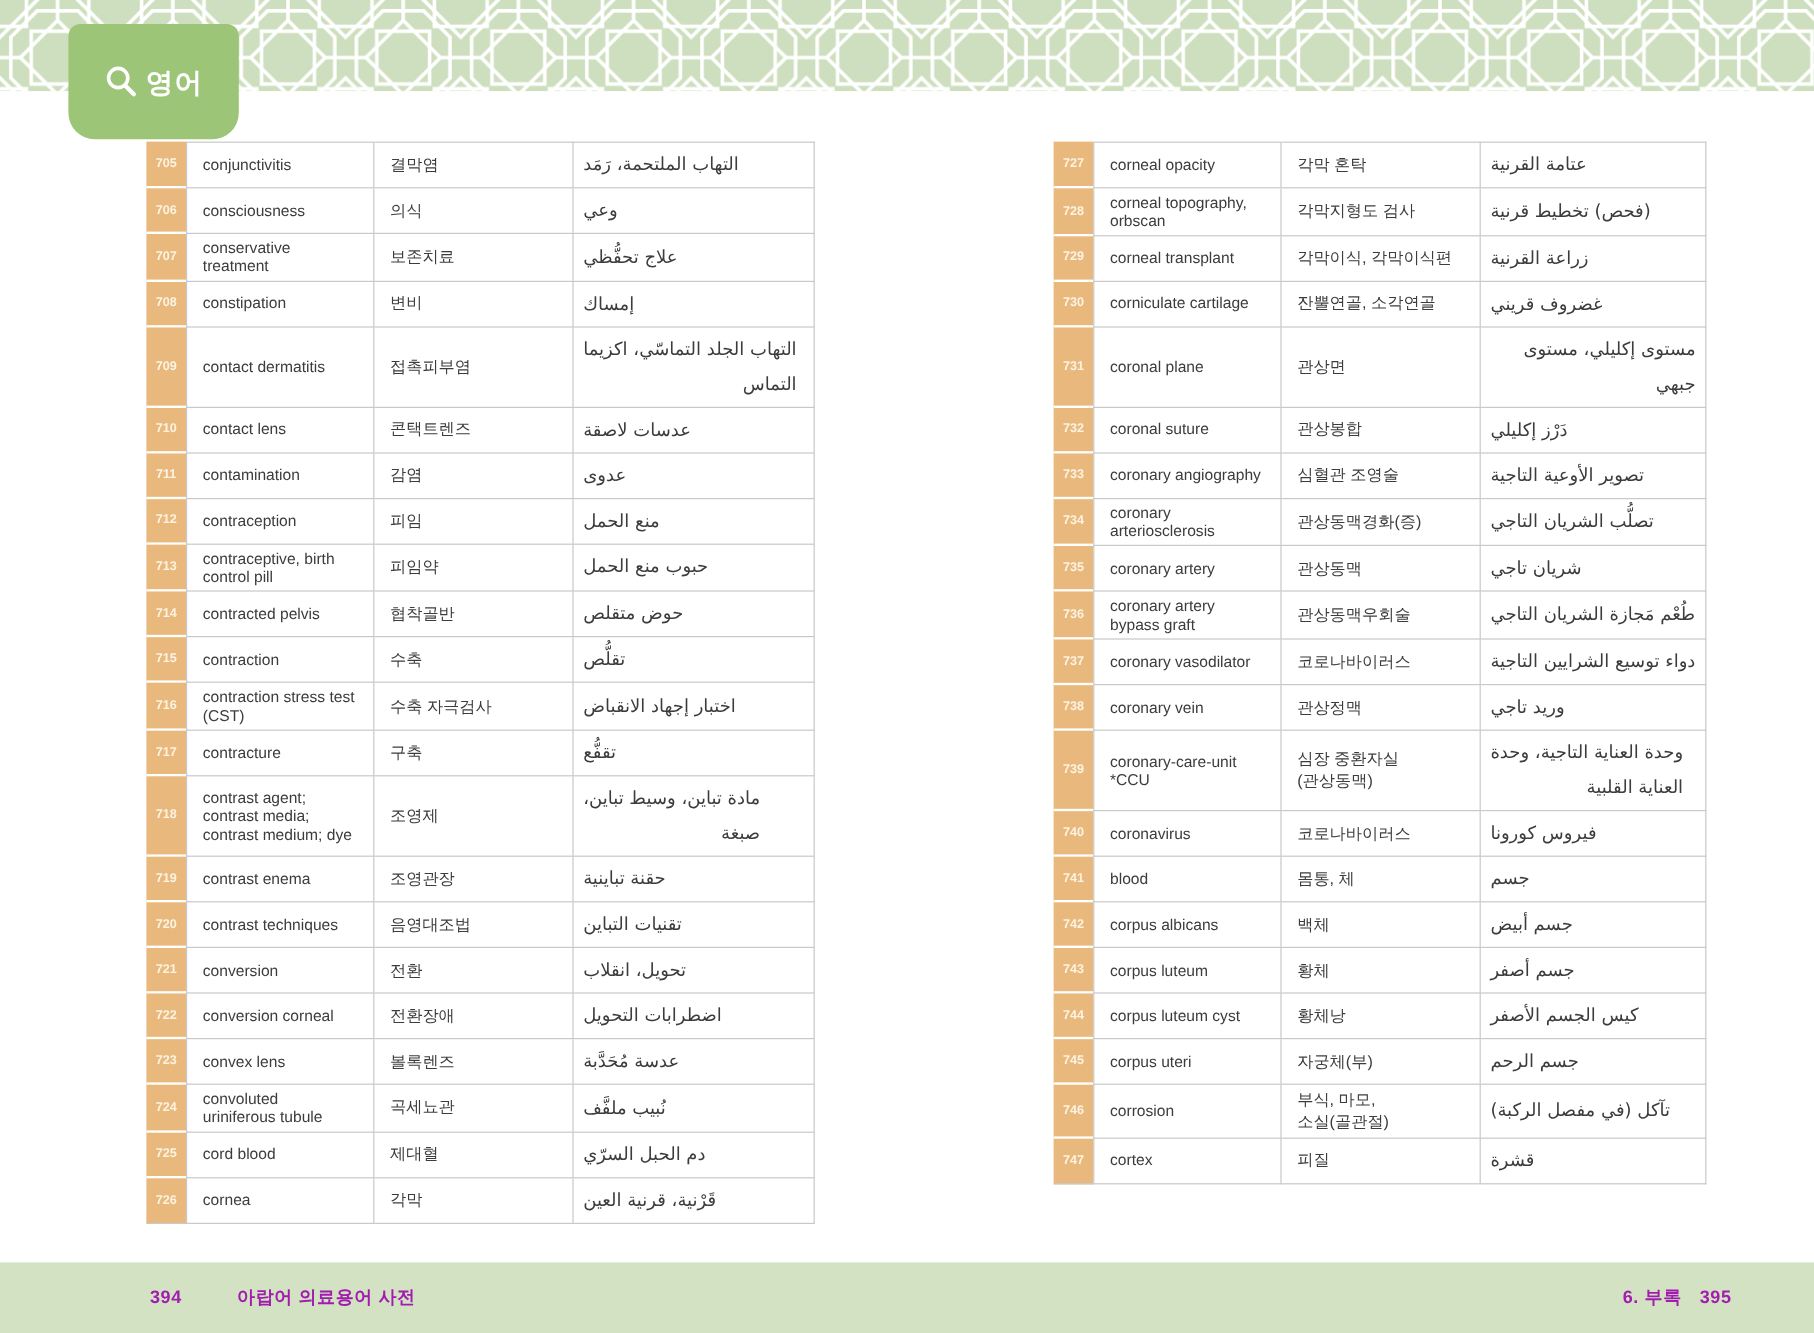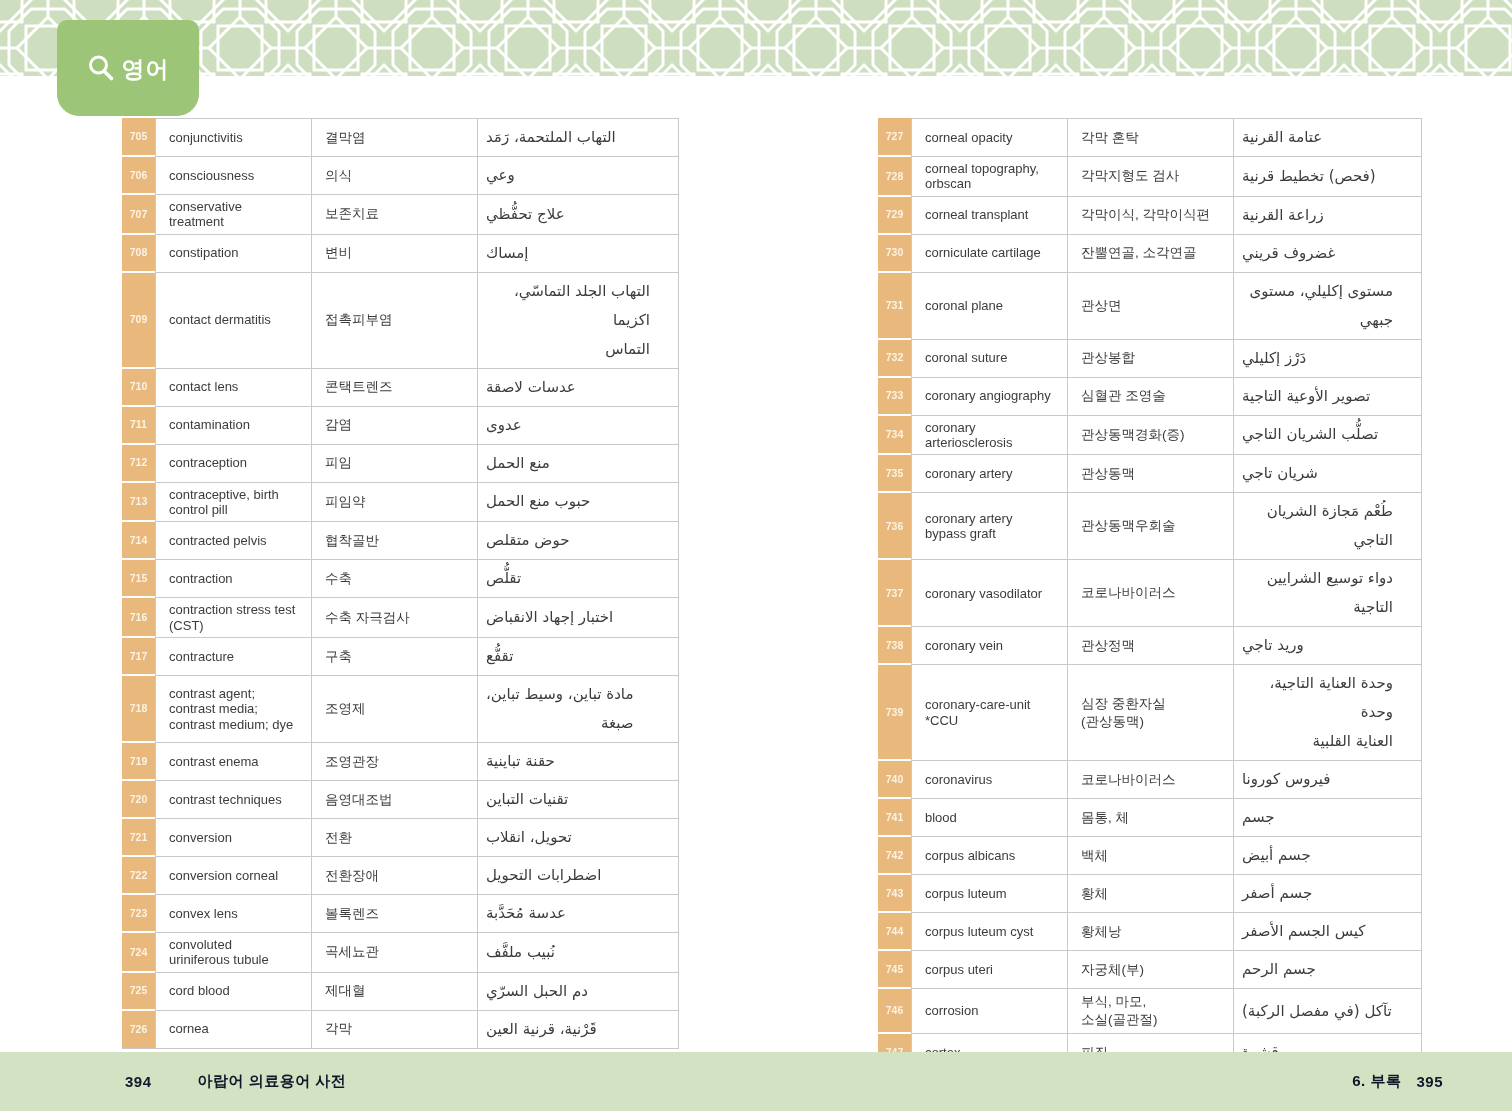--- a/index.html
+++ b/index.html
@@ -62,35 +62,35 @@
     font-size:10.5px;font-weight:bold;
     border-right:none;
     border-bottom:2px solid #ffffff;
   }
   .t-row:first-child .num{border-top:none;}
   .t-row:last-child .num{border-bottom:1px solid var(--border-gray);}
 
   .t-row .en{padding:4px 8px 4px 13px;border-left:1px solid var(--border-gray);}
   .t-row .ko{padding:4px 8px 4px 13px;font-size:13.5px;line-height:1.32;}
   .t-row .ar{
-    padding:4px 28px 4px 8px;
+    padding:4px 8px 4px 8px;
     justify-content:flex-end;text-align:right;direction:rtl;
     font-family:"DejaVu Sans",sans-serif;
     font-size:15px;line-height:29px;
   }
 
   
   .footer{
     position:absolute;left:0;top:1052px;width:1512px;height:59px;
     background:var(--footer-green);
   }
   .footer .fgroup{
     position:absolute;top:0;height:100%;
     display:flex;align-items:center;
-    color:#0f172a;font-weight:bold;font-size:15px;letter-spacing:.5px;
+    color:#a21caf;font-weight:bold;font-size:15px;letter-spacing:.5px;
   }
   .footer .fleft{left:125px;gap:46px;}
   .footer .fright{right:69px;gap:15px;}
 </style>
 </head>
 <body>
 
 <div class="band">
   <svg width="1512" height="76" xmlns="http://www.w3.org/2000/svg">
     <defs>

